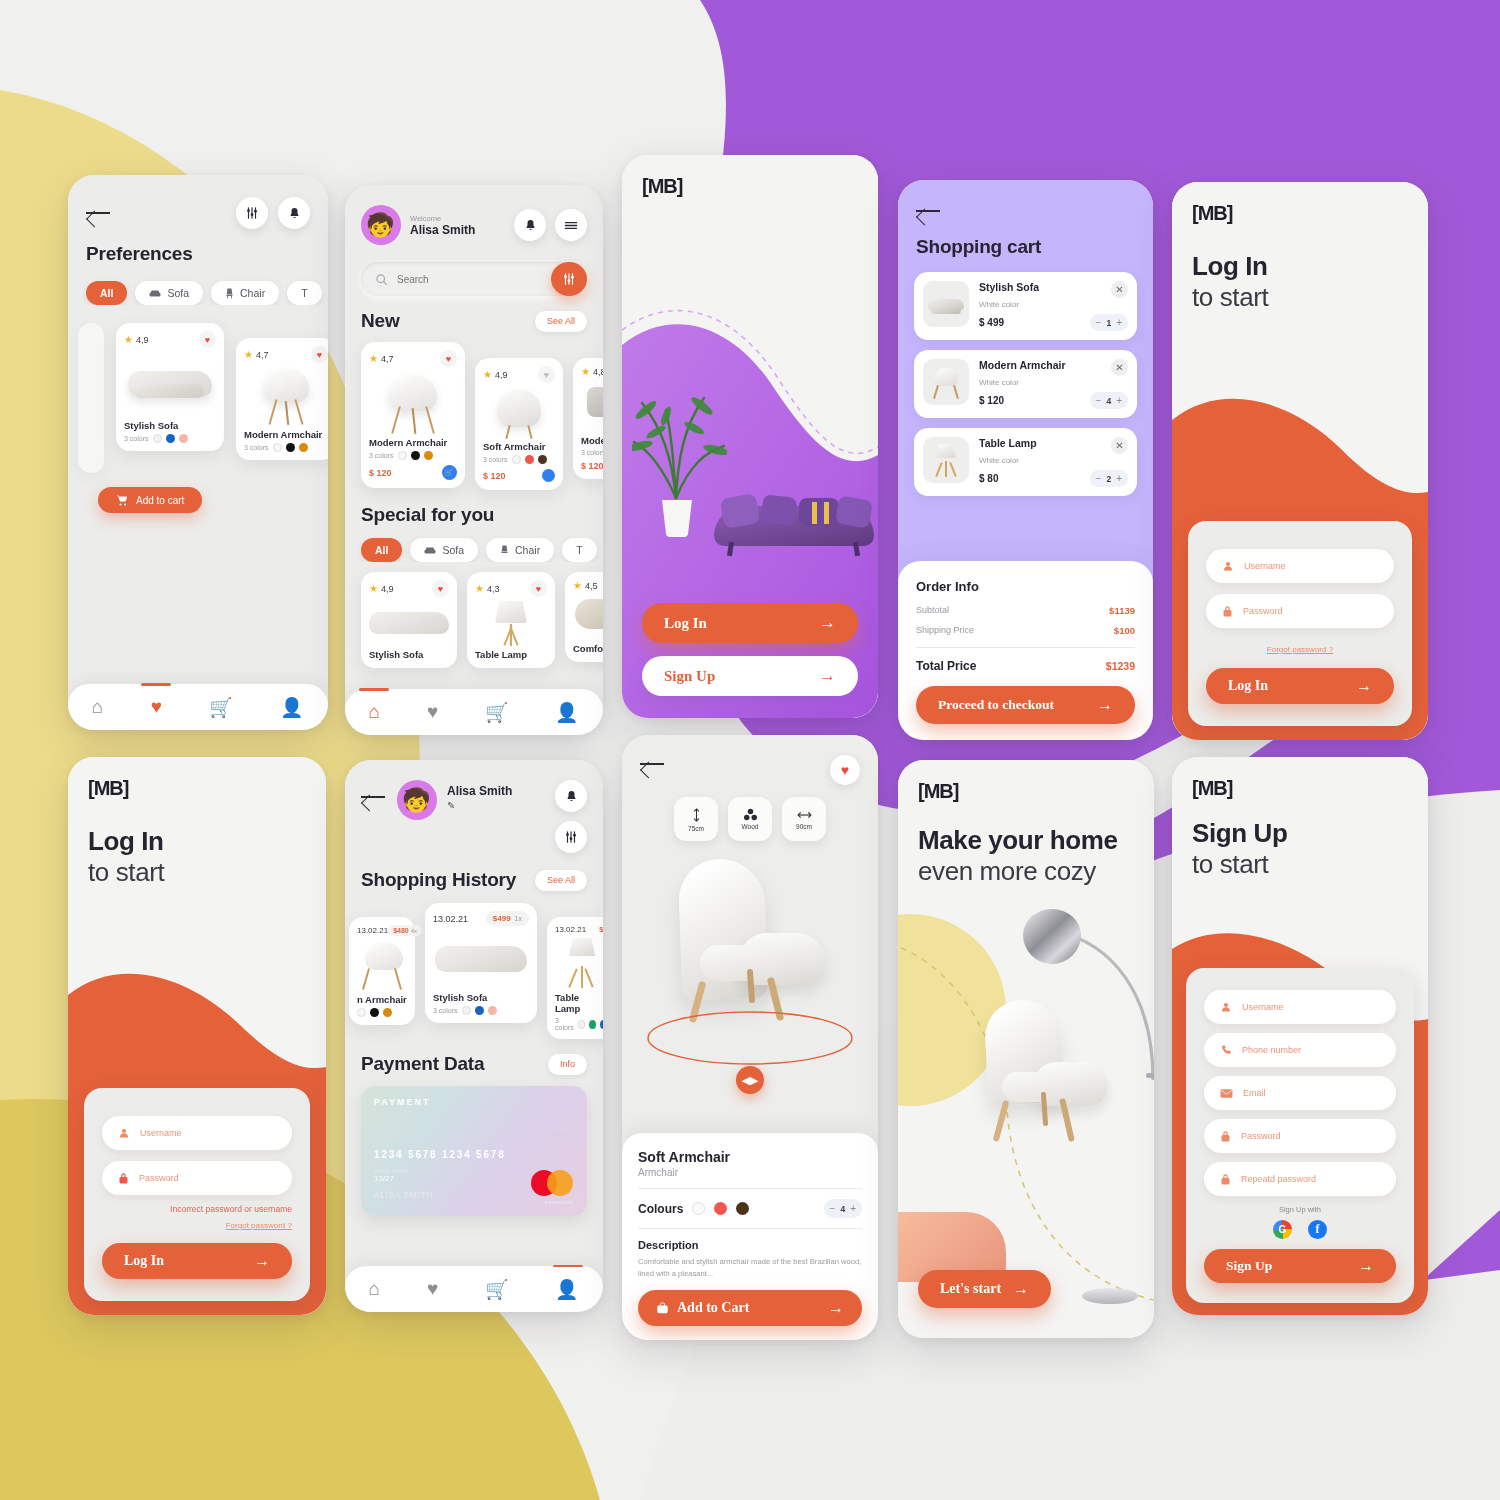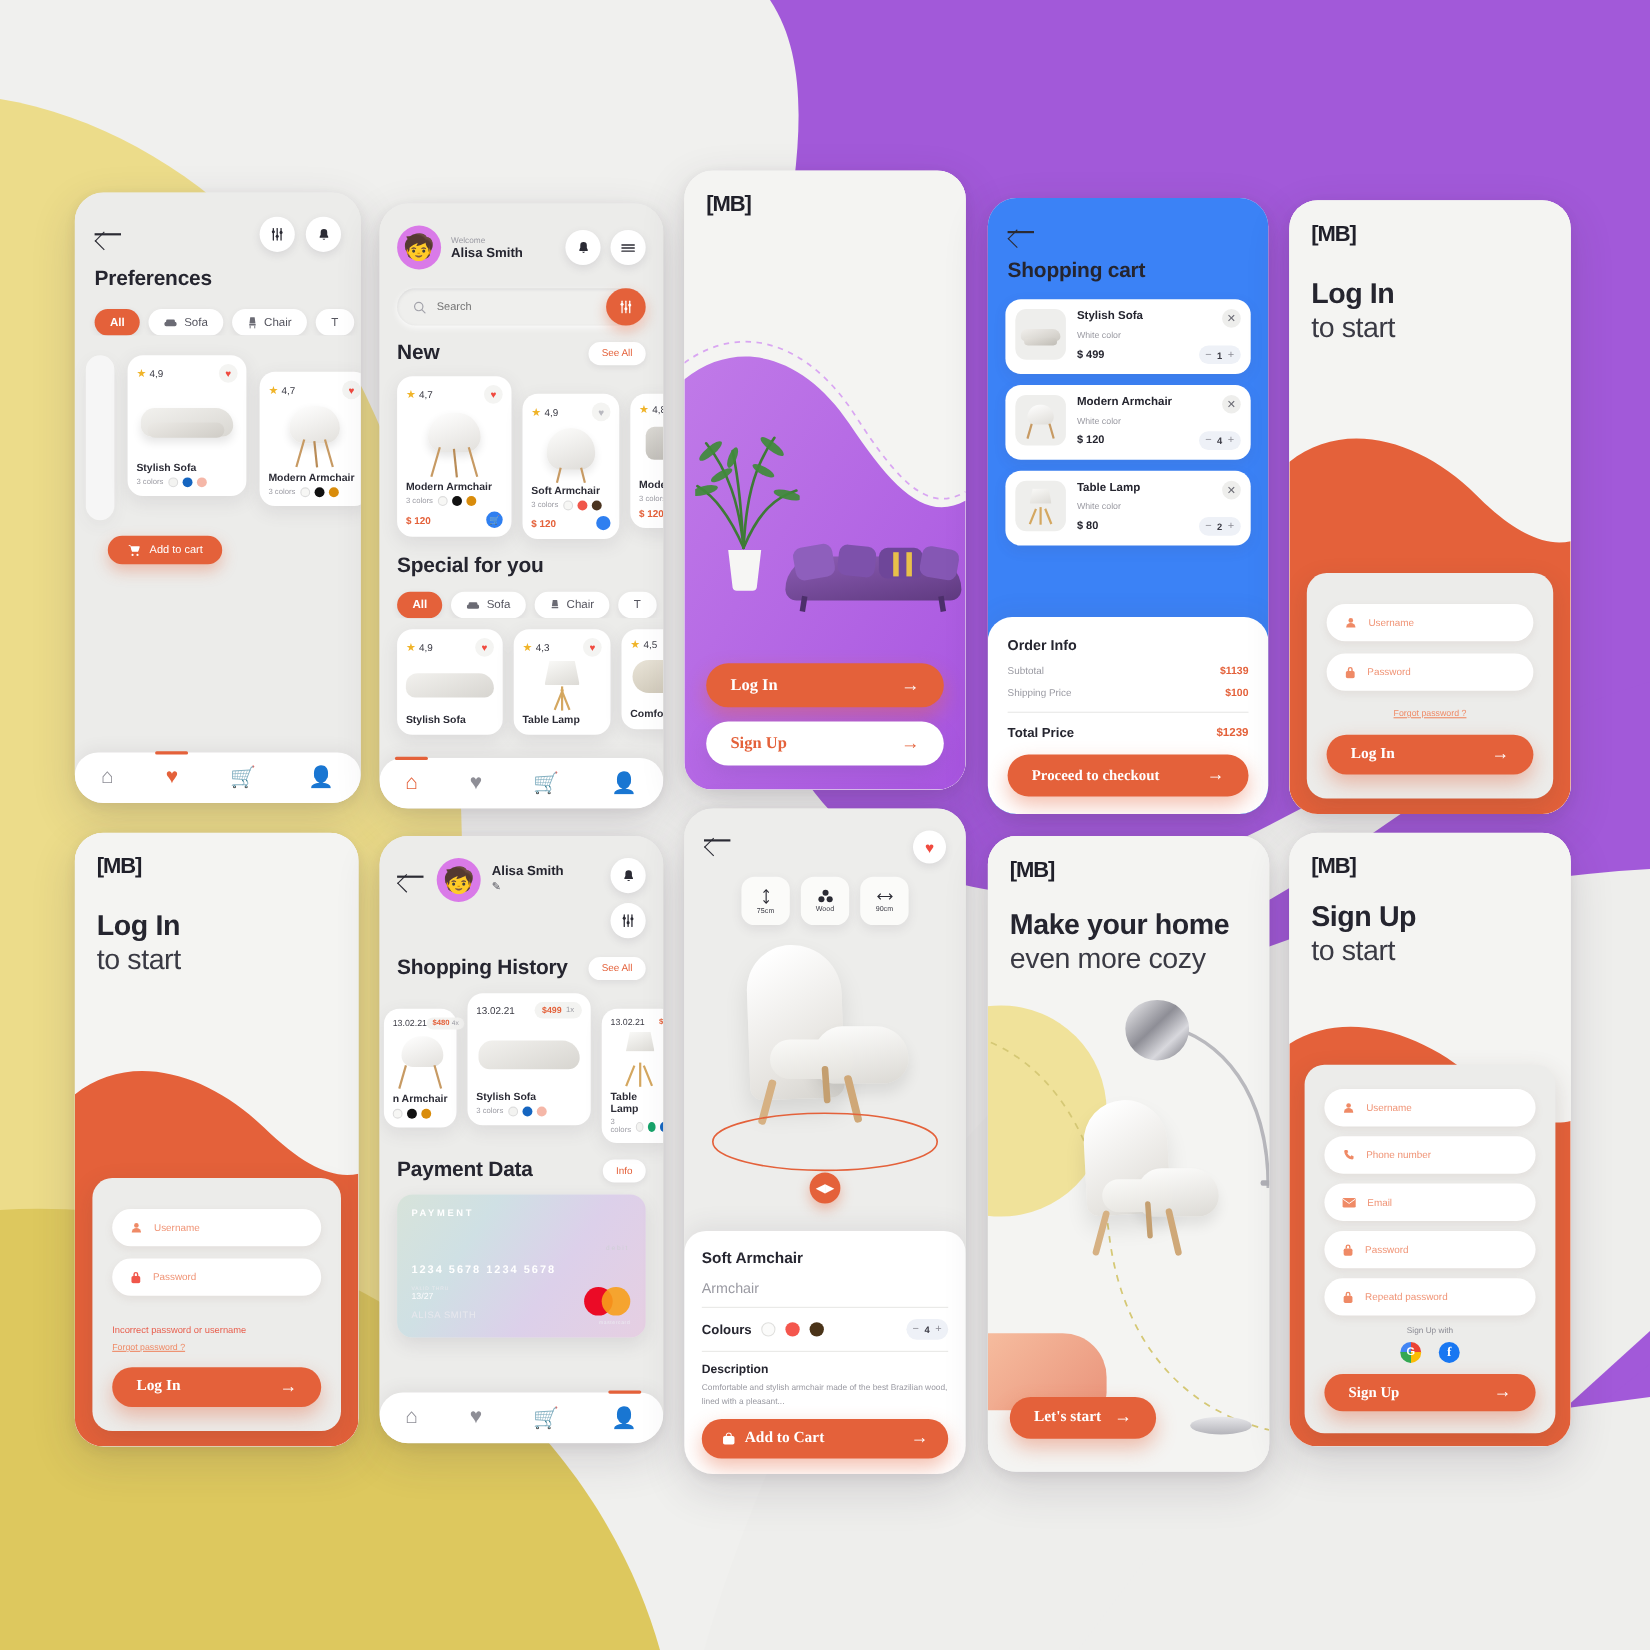--- a/index.html
+++ b/index.html
@@ -505,21 +505,21 @@
       </div>
       <div class="btn-white" style="margin-top:13px;">
         <span>Sign Up</span>
         <span style="font-size:17px;">→</span>
       </div>
     </div>
   </div>
 </div>
 
 <div class="phone" style="left:898px;top:180px;width:255px;height:560px;">
-  <div class="scr" style="background:#3b82f6;">
+  <div class="scr" style="background:#c4b5fd;">
     <div style="padding:22px 18px 0 18px;">
       <div class="arrow-back"></div>
       <div class="title" style="margin-top:16px;">Shopping cart</div>
     </div>
     <div style="padding:14px 16px 0 16px;display:flex;flex-direction:column;gap:10px;">
 
       <div style="background:#fff;border-radius:14px;box-shadow:0 4px 12px rgba(80,70,90,.09);padding:9px;display:flex;gap:10px;">
         <div style="width:46px;height:46px;border-radius:10px;background:#eeeeec;position:relative;overflow:hidden;">
           <div style="position:absolute;top:18px;left:5px;width:36px;height:11px;border-radius:7px 9px 5px 5px;background:linear-gradient(160deg,#f1efec,#ccc9c2);"></div>
           <div style="position:absolute;top:26px;left:8px;width:30px;height:7px;border-radius:5px;background:linear-gradient(160deg,#e6e3de,#c0bdb6);"></div>
@@ -680,21 +680,21 @@
       </div>
       <div class="field" style="margin-top:11px;">
         <span class="fi">
           <svg width="11" height="12" viewBox="0 0 20 24" fill="#f0564a">
               <rect x="2" y="10" width="16" height="13" rx="3"></rect>
               <path d="M5.5 10V7a4.5 4.5 0 0 1 9 0v3h-2.6V7a1.9 1.9 0 0 0-3.8 0v3z"></path>
             </svg>
         </span>
         <span>Password</span>
       </div>
-      <div style="text-align:left;margin-top:26px;">
+      <div style="text-align:right;margin-top:9px;">
         <div class="err">Incorrect password or username</div>
         <span class="orange-link" style="display:inline-block;margin-top:4px;">Forgot password ?</span>
       </div>
       <div class="btn-primary" style="margin-top:11px;height:36px;font-size:14px;">
         <span>Log In</span>
         <span style="font-size:16px;">→</span>
       </div>
     </div>
   </div>
 </div>
@@ -870,21 +870,21 @@
       <svg width="256" height="70" viewBox="0 0 256 70" style="position:absolute;left:0;bottom:-18px;">
         <ellipse cx="128" cy="28" rx="102" ry="26" fill="none" stroke="#e4613a" stroke-width="1.5"></ellipse>
       </svg>
       <div style="position:absolute;left:50%;transform:translateX(-50%);bottom:-32px;width:28px;height:28px;border-radius:50%;background:#e4613a;display:flex;align-items:center;justify-content:center;color:#fff;font-size:11px;box-shadow:0 5px 12px rgba(228,97,58,.40);">
         <span>◀▶</span>
       </div>
     </div>
 
     <div style="position:absolute;left:0;right:0;bottom:0;background:#fff;border-radius:20px 20px 26px 26px;padding:16px 16px 14px 16px;box-shadow:0 -6px 20px rgba(80,70,90,.08);">
       <div style="font-size:14px;font-weight:bold;color:#25252f;">Soft Armchair</div>
-      <div class="small-muted" style="font-size:13px;margin-top:12px;">Armchair</div>
+      <div class="small-muted" style="font-size:10px;margin-top:2px;">Armchair</div>
       <div class="divider" style="margin:10px 0;"></div>
       <div style="display:flex;align-items:center;justify-content:space-between;">
         <div style="display:flex;align-items:center;gap:9px;">
           <span style="font-size:12px;font-weight:bold;color:#25252f;">Colours</span>
           <span style="width:13px;height:13px;border-radius:50%;background:#fbfbfa;border:1px solid #e0e0de;display:inline-block;"></span>
           <span style="width:13px;height:13px;border-radius:50%;background:#f4564d;display:inline-block;"></span>
           <span style="width:13px;height:13px;border-radius:50%;background:#4a3318;display:inline-block;"></span>
         </div>
         <div class="stepper" style="height:19px;border-radius:10px;">
           <span class="op">−</span>

